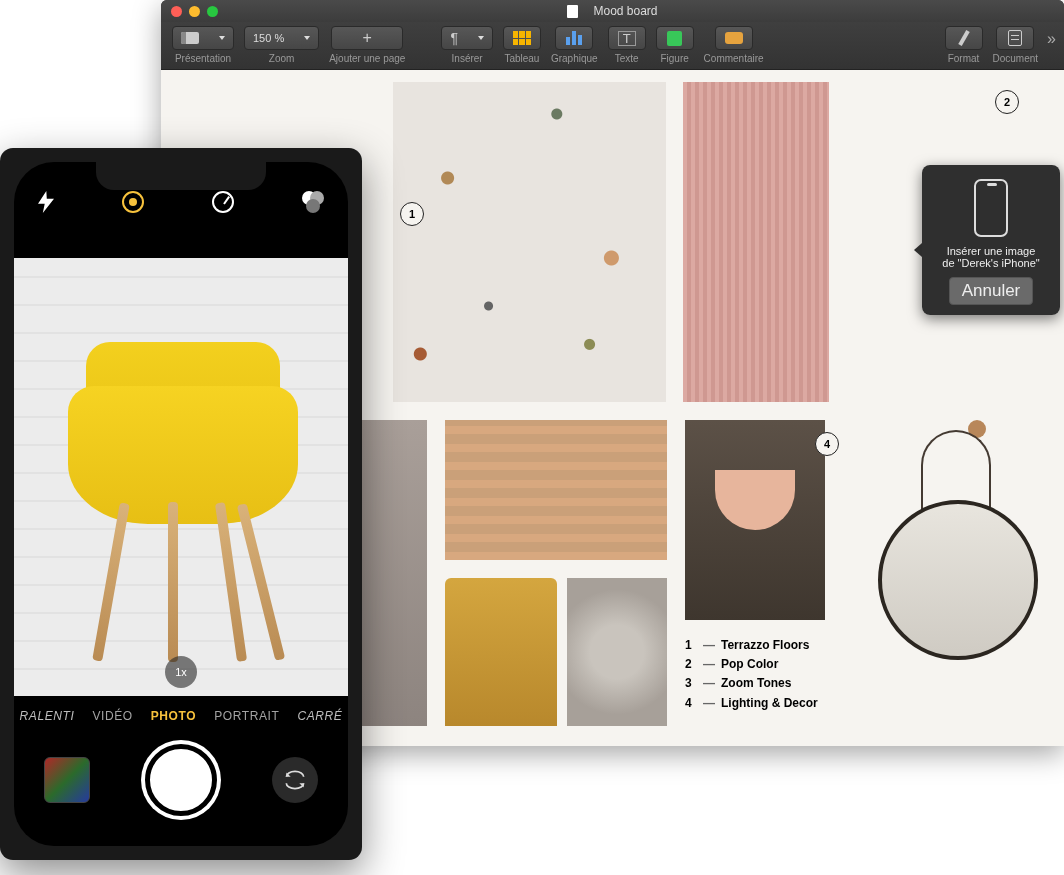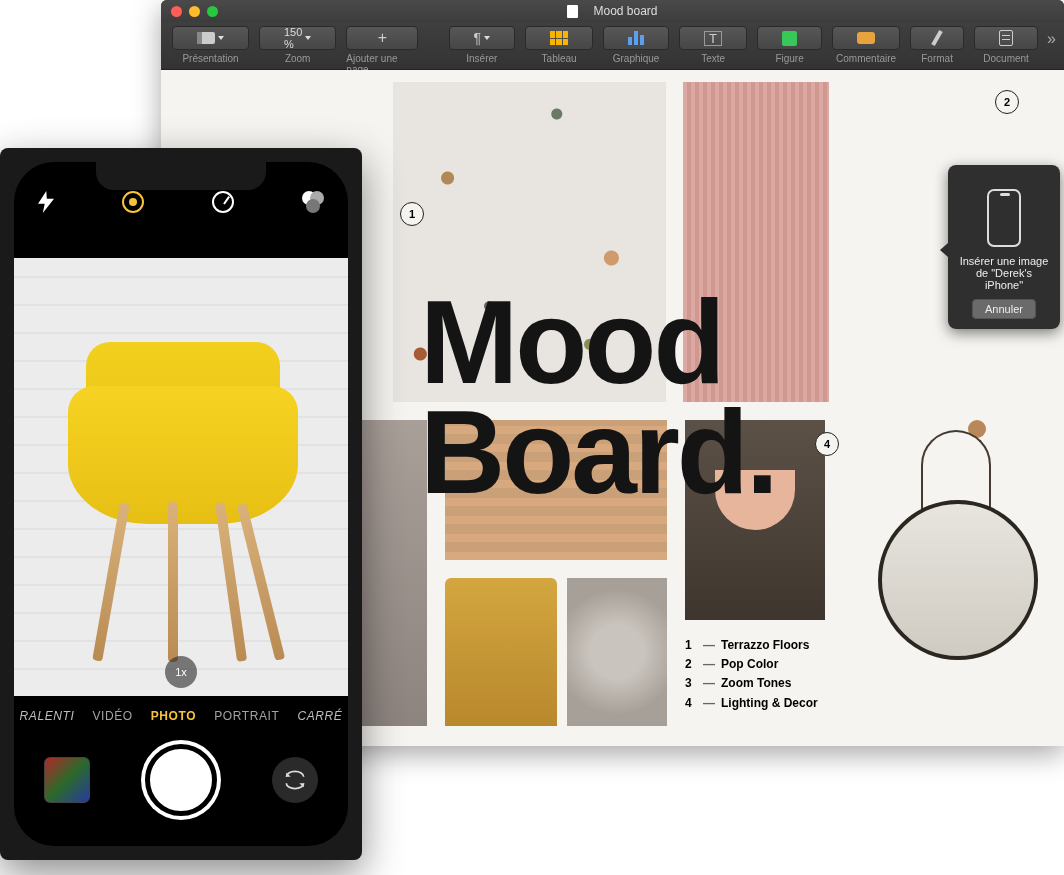--- a/index.html
+++ b/index.html
@@ -42,22 +42,22 @@
   }
   .tb-item{
     display:flex; flex-direction:column; align-items:center;
     padding:0 5px; color:#bbb; font-size:10px;
   }
   .tb-btn{
     height:24px; min-width:38px;
     background: linear-gradient(#575757,#464646);
     border:1px solid #2a2a2a; border-radius:4px;
     display:flex; align-items:center; justify-content:center;
-    color:#ddd; font-size:11px; gap:3px;
-    padding:0 24px; margin-bottom:3px;
+    color:#ddd; font-size:11px; gap:20px;
+    padding:0 8px; margin-bottom:3px;
   }
   .chev-down{width:0;height:0;border-left:3px solid transparent;border-right:3px solid transparent;border-top:4px solid #ddd;}
   .tb-label{font-size:10px;color:#999;}
   .tb-spacer{flex:1;}
   .ico{display:inline-block;}
   .ico-view{width:18px;height:12px;background:#ccc;border-radius:2px;position:relative;}
   .ico-view::before{content:"";position:absolute;left:0;top:0;bottom:0;width:5px;background:#888;border-radius:2px 0 0 2px;}
   .ico-plus{font-size:16px;line-height:1;color:#ccc;}
   .ico-para{font-size:14px;line-height:1;color:#ccc;}
   .ico-table{width:18px;height:14px;display:grid;grid-template-columns:1fr 1fr 1fr;grid-template-rows:1fr 1fr; gap:1px;}
@@ -124,39 +124,39 @@
   .b1{left:225px;top:132px;} .b2{left:820px;top:20px;}
   .b4{left:640px;top:362px;}
   
   .legend{position:absolute;left:510px;top:566px;font-size:12px;font-weight:700;line-height:1.6;}
   .legend div span.n{display:inline-block;width:12px;}
   .legend div span.d{color:#666;margin:0 6px;}
 
   
   .popover{
     position:absolute; right:4px; top:95px;
-    width:112px; background:rgba(40,40,40,0.97);
-    border-radius:8px; padding:24px 10px 10px 10px;
+    width:138px; background:rgba(40,40,40,0.97);
+    border-radius:8px; padding:14px 10px 10px 10px;
     color:#eee; font-size:11px; text-align:center;
     box-shadow:0 4px 14px rgba(0,0,0,0.5);
   }
   .popover::before{
     content:""; position:absolute; left:-8px; top:78px;
     border-top:7px solid transparent;border-bottom:7px solid transparent;
     border-right:8px solid rgba(40,40,40,0.97);
   }
   .phone-outline{width:34px;height:58px;border:2px solid #ddd;border-radius:7px;margin:0 auto 8px auto;position:relative;}
   .phone-outline::after{content:"";position:absolute;left:11px;top:2px;width:10px;height:3px;border-radius:2px;background:#ddd;}
-  .popover-btn{margin-top:8px;background:#6a6a6a;border:1px solid #555;color:#eee;border-radius:4px;padding:3px 12px;font-size:11px;}
+  .popover-btn{margin-top:8px;background:#6a6a6a;border:1px solid #555;color:#eee;border-radius:4px;padding:3px 12px;font-size:17px;}
 
   
   .iphone{
     position:absolute; left:0; top:148px;
     width:362px; height:712px;
-    background:#1a1a1a; border-radius:8px;
+    background:#1a1a1a; border-radius:13px;
     box-shadow:0 14px 40px rgba(0,0,0,0.45);
     padding:14px;
   }
   .iphone-screen{
     width:100%; height:100%; background:#000; border-radius:40px;
     position:relative; overflow:hidden;
   }
   .notch{position:absolute;top:0;left:50%;transform:translateX(-50%);width:170px;height:28px;background:#1a1a1a;border-radius:0 0 18px 18px;z-index:5;}
   .cam-top{
     height:58px; display:flex; align-items:center; justify-content:space-between;
@@ -318,24 +318,20 @@
       <div class="tile fur"></div>
       <div class="tile lamp">
         <div class="lampshade"></div>
       </div>
       <div class="mirror-area">
         <div class="hook"></div>
         <div class="strap"></div>
         <div class="mirror"></div>
       </div>
 
-      <div class="headline">
-        <div>Mood</div>
-        <div>Board.</div>
-      </div>
 
       <div class="num-badge b1">1</div>
       <div class="num-badge b2">2</div>
       <div class="num-badge b4">4</div>
 
       <div class="legend">
         <div><span class="n">1</span><span class="d">—</span><span>Terrazzo Floors</span></div>
         <div><span class="n">2</span><span class="d">—</span><span>Pop Color</span></div>
         <div><span class="n">3</span><span class="d">—</span><span>Zoom Tones</span></div>
         <div><span class="n">4</span><span class="d">—</span><span>Lighting &amp; Decor</span></div>

